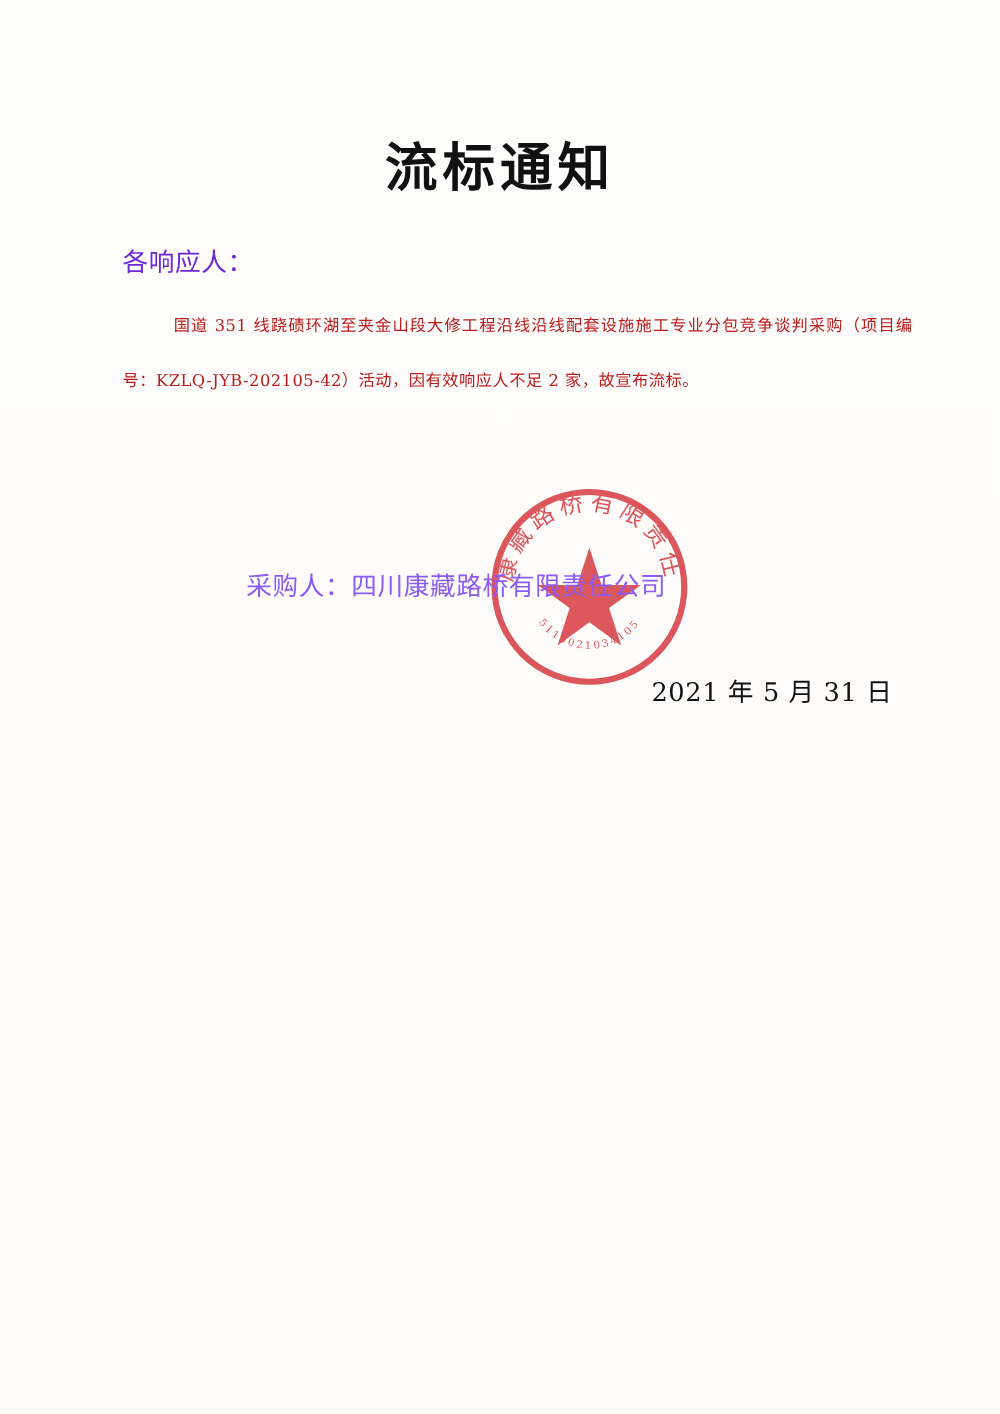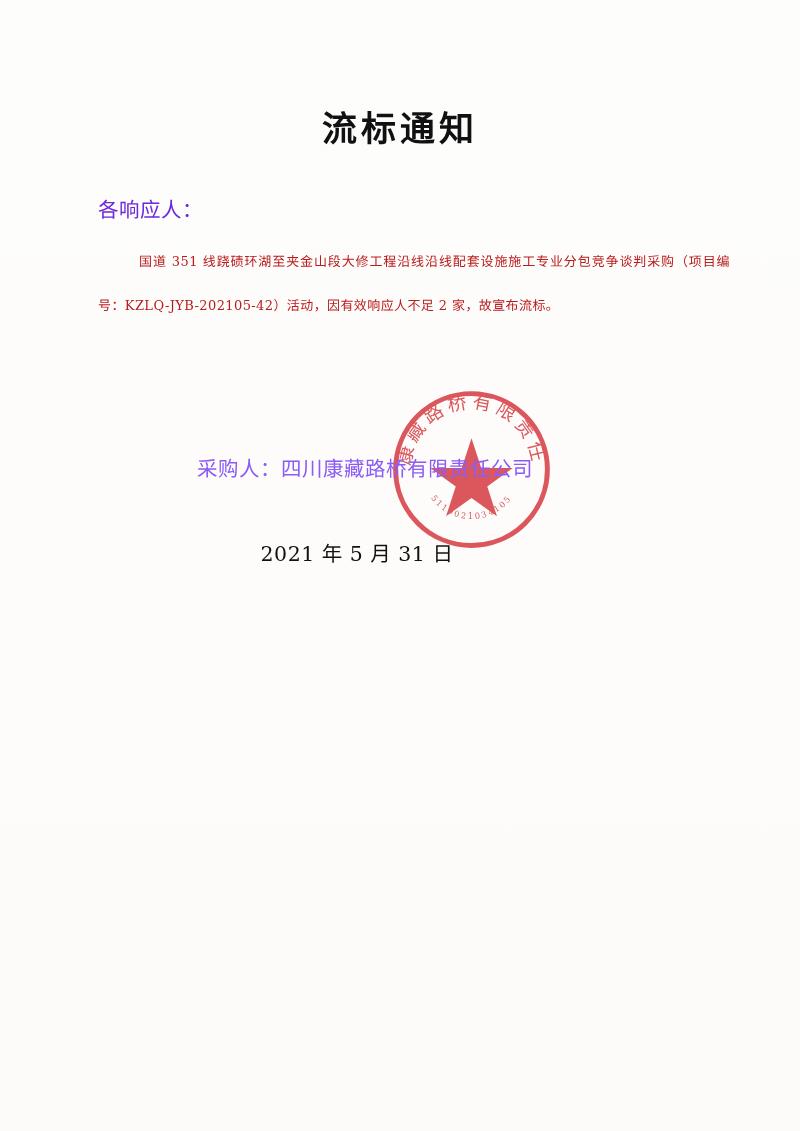--- a/index.html
+++ b/index.html
@@ -25,21 +25,21 @@
     background:
       linear-gradient(180deg, #fdfdfc 0%, #fdfcfb 45%, #fcfbfa 100%);
     pointer-events: none;
   }
   .doc-title {
     position: absolute;
     top: 100px;
     left: 0;
     width: 100%;
     text-align: center;
-    font-size: 35px;
+    font-size: 42px;
     font-weight: bold;
     letter-spacing: 4px;
     color: #111;
     font-family: "DejaVu Serif", "Liberation Serif", serif;
   }
   .salutation {
     position: absolute;
     top: 193px;
     left: 98px;
     font-size: 20.5px;
@@ -67,21 +67,21 @@
     text-align: center;
     font-size: 20.5px;
     color: #8b5cf6;
     letter-spacing: 0.5px;
   }
   .doc-date {
     position: absolute;
     top: 537px;
     left: 0;
     width: 714px;
-    text-align: center;
+    text-align: right;
     font-size: 20.5px;
     color: #111;
     letter-spacing: 0.5px;
   }
   
   .seal {
     position: absolute;
     left: 389px;
     top: 387px;
     width: 165px;

